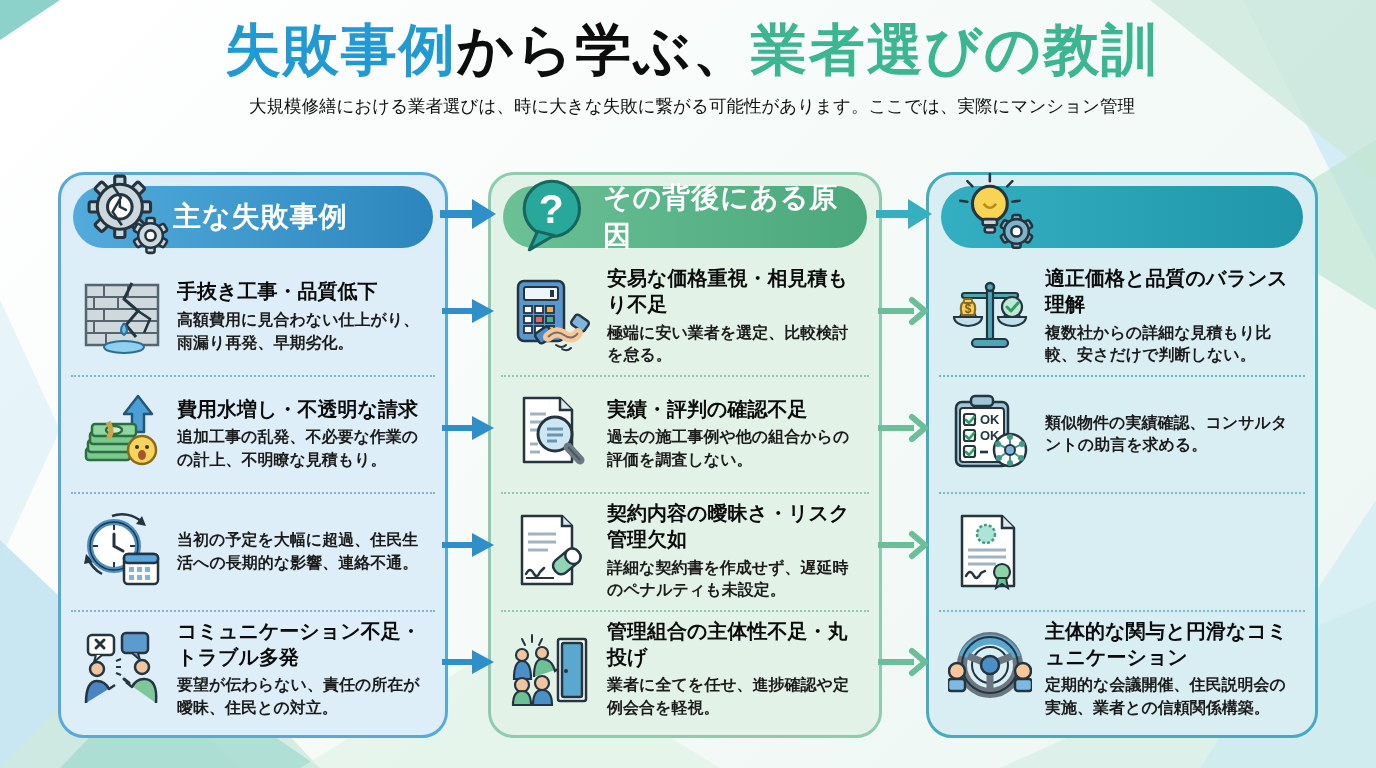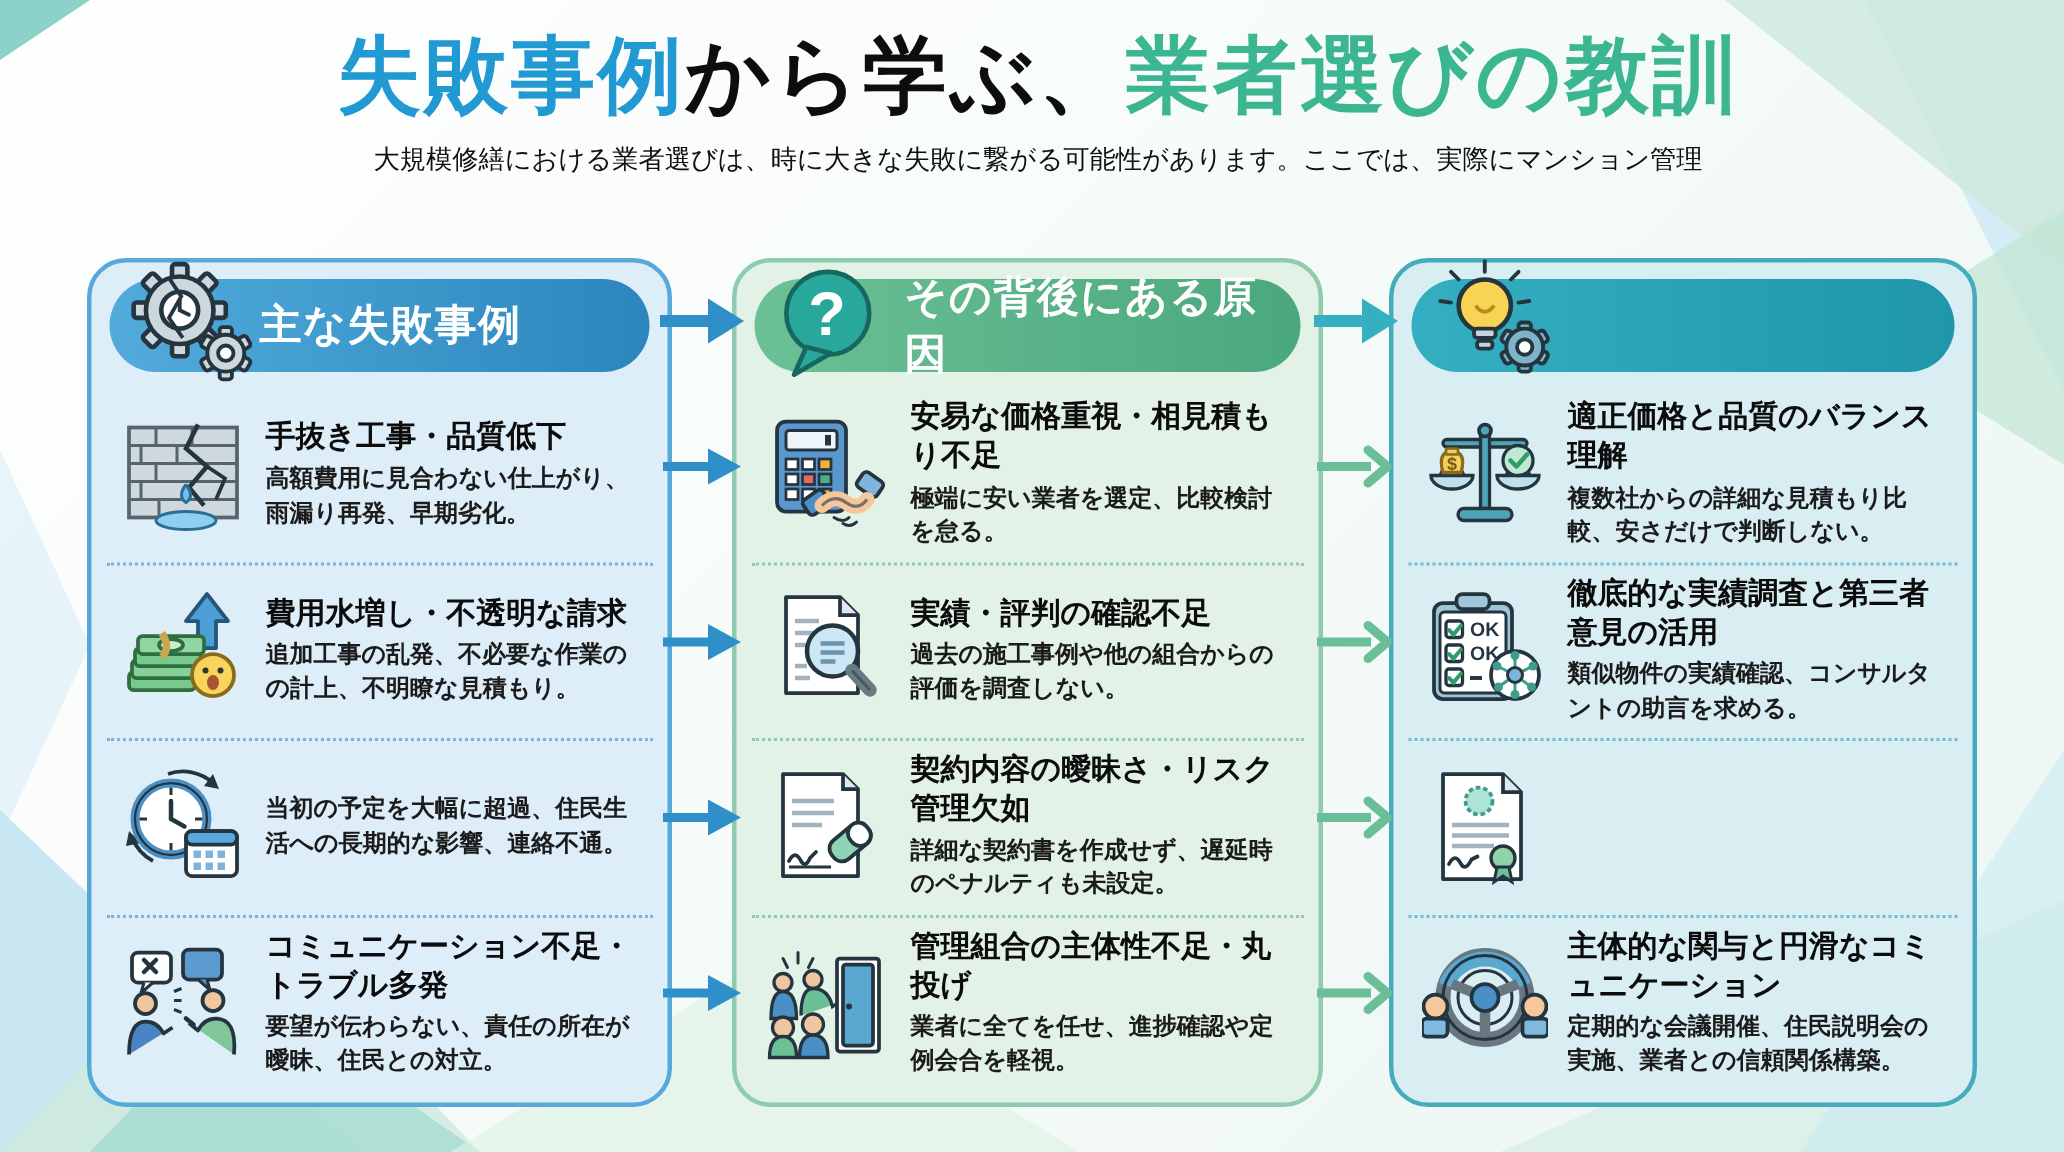--- a/index.html
+++ b/index.html
@@ -434,21 +434,20 @@
                 <circle cx="74" cy="52" r="3"></circle>
                 <circle cx="73" cy="66" r="3"></circle>
                 <circle cx="62" cy="71" r="3"></circle>
                 <circle cx="51" cy="66" r="3"></circle>
                 <circle cx="50" cy="52" r="3"></circle>
               </g>
             <circle cx="62" cy="58" r="5" fill="#7fb4dd" stroke="#243540" stroke-width="2"></circle>
           </svg>
         </span>
         <div class="item-text">
-          <div class="item-title">徹底的な実績調査と第三者意見の活用</div>
           <div class="item-desc">類似物件の実績確認、コンサルタントの助言を求める。</div>
         </div>
       </div>
 
       <div class="item">
         <span class="item-icon">
           <svg width="84" height="84" viewBox="0 0 84 84">
             <path d="M14 6 h40 l12 12 v58 h-52 z" fill="#ffffff" stroke="#243540" stroke-width="2.5" stroke-linejoin="round"></path>
             <path d="M54 6 v12 h12" fill="#dfe8ee" stroke="#243540" stroke-width="2.5"></path>
             <circle cx="38" cy="24" r="9" fill="#aee3d8" stroke="#3f9c8a" stroke-width="2.5" stroke-dasharray="3 2"></circle>

